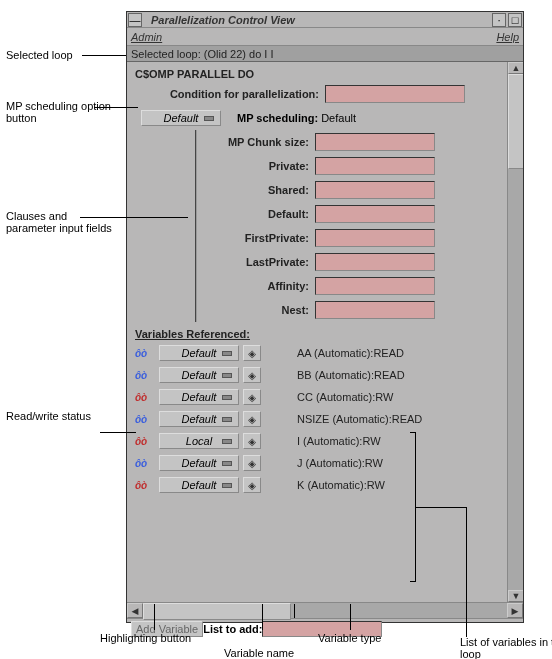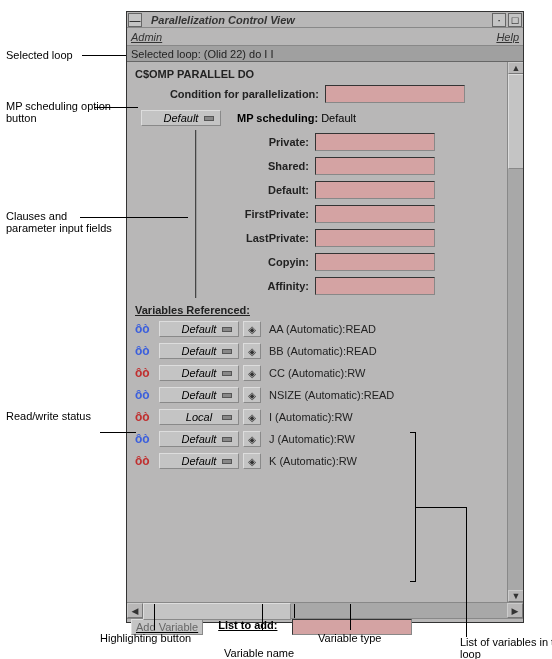--- a/index.html
+++ b/index.html
@@ -18,30 +18,30 @@
   .row .lbl { width: 190px; text-align: right; padding-right: 6px; font-weight: bold; color: #222; }
   .row .lbl.narrow { width: 110px; }
   .pinkfield { flex: 0 0 120px; height: 18px; background: #d4a3a3; border: 1px inset #888; }
   .pinkfield.wide { flex: 0 0 140px; }
   .optbtn { width: 80px; height: 16px; background: #c4c4c4; border: 1px outset #ddd; font-style: italic; display:flex; align-items:center; justify-content:center; position:relative; }
   .optbtn::after { content:""; position:absolute; right:6px; width:8px; height:3px; background:#888; border:1px solid #555; }
   .section { border-left: 2px groove #999; margin-left: 60px; padding-left: 8px; }
   .varsection { margin-top: 6px; }
   .varhdr { font-weight: bold; text-decoration: underline; color: #222; margin-bottom: 2px; }
   .varrow { display:flex; align-items:center; height:22px; gap:4px; }
-  .rw-ico { width:20px; font-weight:bold; font-size:12px; }
+  .rw-ico { width:20px; font-style:italic; font-weight:bold; font-size:10px; }
   .rw-read { color:#3b5fdd; }
   .rw-rw { color:#c02f2f; }
   .hlbtn { width:18px; height:16px; background:#c4c4c4; border:1px outset #ddd; display:flex; align-items:center; justify-content:center; font-size:10px; color:#333; }
-  .varname { padding-left:4px; color:#222; }
+  .varname { padding-left:4px; color:#222;margin-left:28px; }
   .hsbar { height:16px; background:#b8b7b7; border-top:1px solid #888; display:flex; }
   .sb-arrow { width:16px; border:1px outset #ccc; display:flex; align-items:center; justify-content:center; font-size:9px; color:#333; }
   .sb-track { flex:1; background:#a8a8a8; position:relative; }
   .sb-track::before { content:""; position:absolute; left:0; width:40%; height:100%; background:#c4c4c4; border:1px outset #ddd; }
-  .bottombar { height:20px; border-top:1px solid #888; display:flex; align-items:flex-start; padding:0 4px; gap:15px;text-decoration:underline; }
+  .bottombar { height:20px; border-top:1px solid #888; display:flex; align-items:center; padding:0 4px; gap:0; }
   .addbtn { height:16px; padding:0 4px; border:1px outset #ddd; background:#c4c4c4; line-height:14px; color:#666; }
   .addfield { width:120px; height:16px; background:#d4a3a3; border:1px inset #888; }
   .vscroll { position:absolute; right:0; top:0; width:16px; height:100%; background:#b8b7b7; border-left:1px solid #888; display:flex; flex-direction:column; }
   .vscroll .sb-track { flex:1; background:#a8a8a8; }
   .vscroll .sb-track::before { content:""; position:absolute; top:0; width:100%; height:18%; background:#c4c4c4; border:1px outset #ddd; }
   
   .callout { position:absolute; font-size:11px; color:#000; }
   .callout-line { position:absolute; background:#000; }
   .connector-v { position:absolute; border-left:1px solid #000; }
   .bracket { position:absolute; border-right:1px solid #000; }
@@ -75,45 +75,49 @@
         <div class="optbtn">
             <span>Default</span>
           </div>
         <div style="margin-left:16px;font-weight:bold;">
           <span>MP scheduling:</span> <span style="font-weight:normal;">Default</span>
         </div>
       </div>
 
       <div class="section" id="clauses-holder">
           <div class="row">
+            <div class="lbl narrow">MP Chunk size:</div>
+            <div class="pinkfield"></div>
+          </div>
+          <div class="row">
             <div class="lbl narrow">Private:</div>
             <div class="pinkfield"></div>
           </div>
           <div class="row">
             <div class="lbl narrow">Shared:</div>
             <div class="pinkfield"></div>
           </div>
           <div class="row">
             <div class="lbl narrow">Default:</div>
             <div class="pinkfield"></div>
           </div>
           <div class="row">
             <div class="lbl narrow">FirstPrivate:</div>
             <div class="pinkfield"></div>
           </div>
           <div class="row">
             <div class="lbl narrow">LastPrivate:</div>
             <div class="pinkfield"></div>
           </div>
           <div class="row">
-            <div class="lbl narrow">Copyin:</div>
-            <div class="pinkfield"></div>
-          </div>
-          <div class="row">
             <div class="lbl narrow">Affinity:</div>
+            <div class="pinkfield"></div>
+          </div>
+          <div class="row">
+            <div class="lbl narrow">Nest:</div>
             <div class="pinkfield"></div>
           </div>
         </div>
 
       <div class="varsection">
         <div class="varhdr">Variables Referenced:</div>
         <div id="varrows">
             <div class="varrow">
               <span class="rw-ico rw-read">ôò</span>
               <div class="optbtn">

